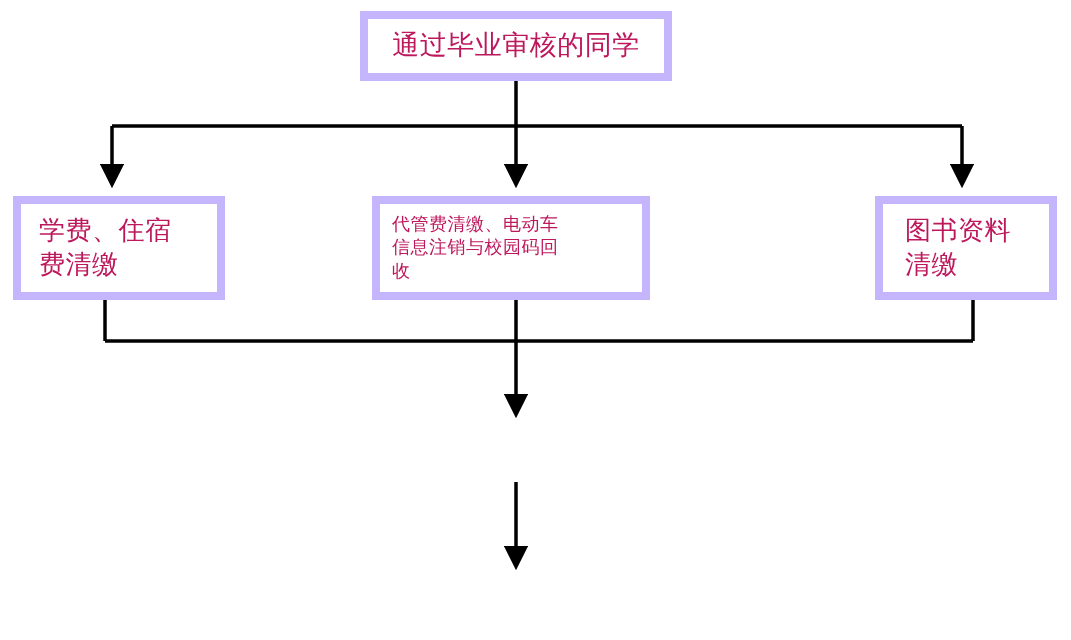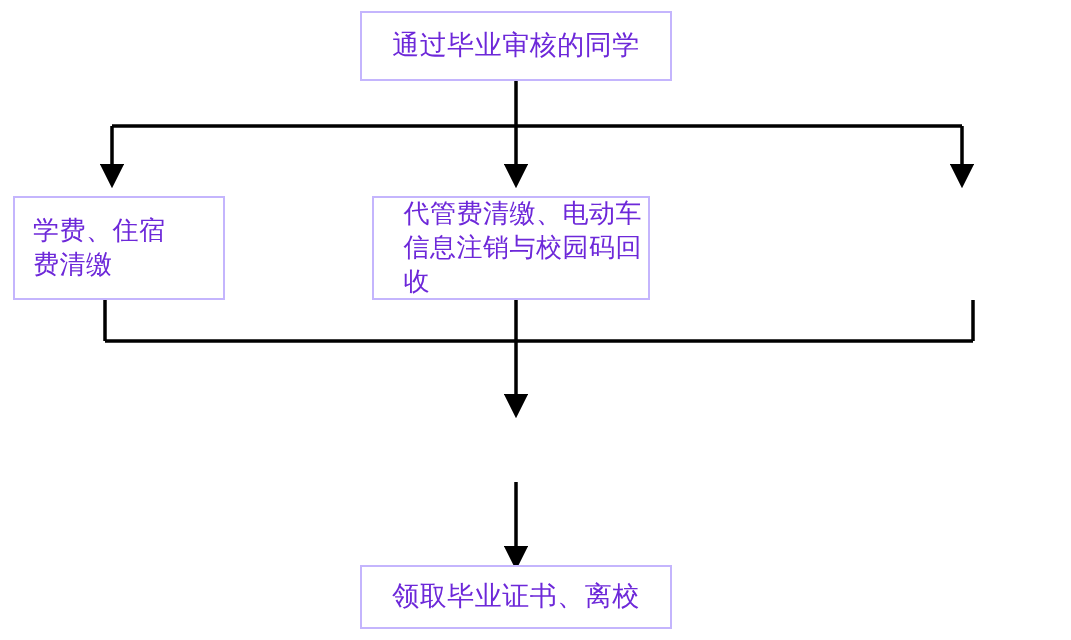--- a/index.html
+++ b/index.html
@@ -21,26 +21,26 @@
   #flow-svg {
     position: absolute;
     left: 0;
     top: 0;
     width: 1071px;
     height: 640px;
   }
   .node {
     position: absolute;
     box-sizing: border-box;
-    border: 2px solid #c4b5fd;
+    border: 8px solid #c4b5fd;
     background: #ffffff;
     display: flex;
     align-items: center;
     justify-content: center;
-    color: #6d28d9;
+    color: #be185d;
     line-height: 1.30;
     text-align: center;
     letter-spacing: 0.5px;
   }
   .node .node-text {
     display: block;
     padding: 0 6px;
     white-space: pre-line;
   }
   
@@ -62,22 +62,22 @@
     text-align: left;
   }
   #node-tuition .node-text {
     padding-left: 18px;
   }
   #node-custody {
     left: 372px;
     top: 196px;
     width: 278px;
     height: 104px;
-    font-size: 26px;
-    justify-content: flex-end;
+    font-size: 18px;
+    justify-content: flex-start;
     text-align: left;
   }
   #node-custody .node-text {
     padding-left: 12px;
   }
   #node-library {
     left: 875px;
     top: 196px;
     width: 182px;
     height: 104px;
@@ -144,19 +144,20 @@
     <span class="node-text">学费、住宿
 费清缴</span>
   </div>
 
   <div class="node" id="node-custody">
     <span class="node-text">代管费清缴、电动车
 信息注销与校园码回
 收</span>
   </div>
 
+  <div class="node" id="node-library">
+    <span class="node-text">图书资料
+清缴</span>
+  </div>
 
 
-  <div class="node" id="node-diploma">
-    <span class="node-text">领取毕业证书、离校</span>
-  </div>
 
 </div>
 
 </body></html>

